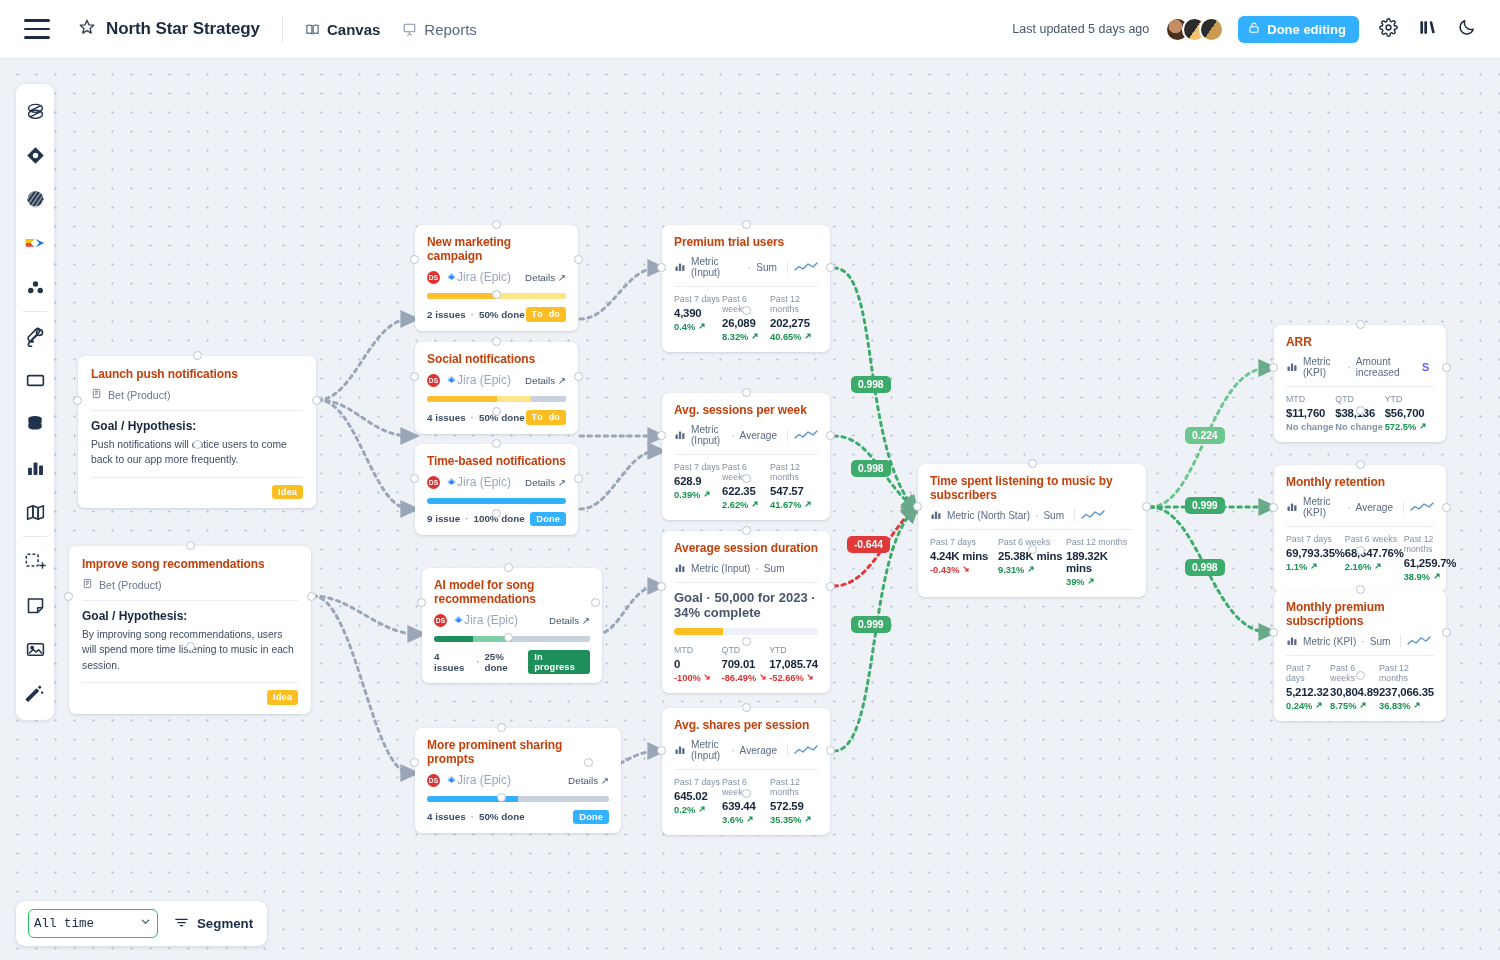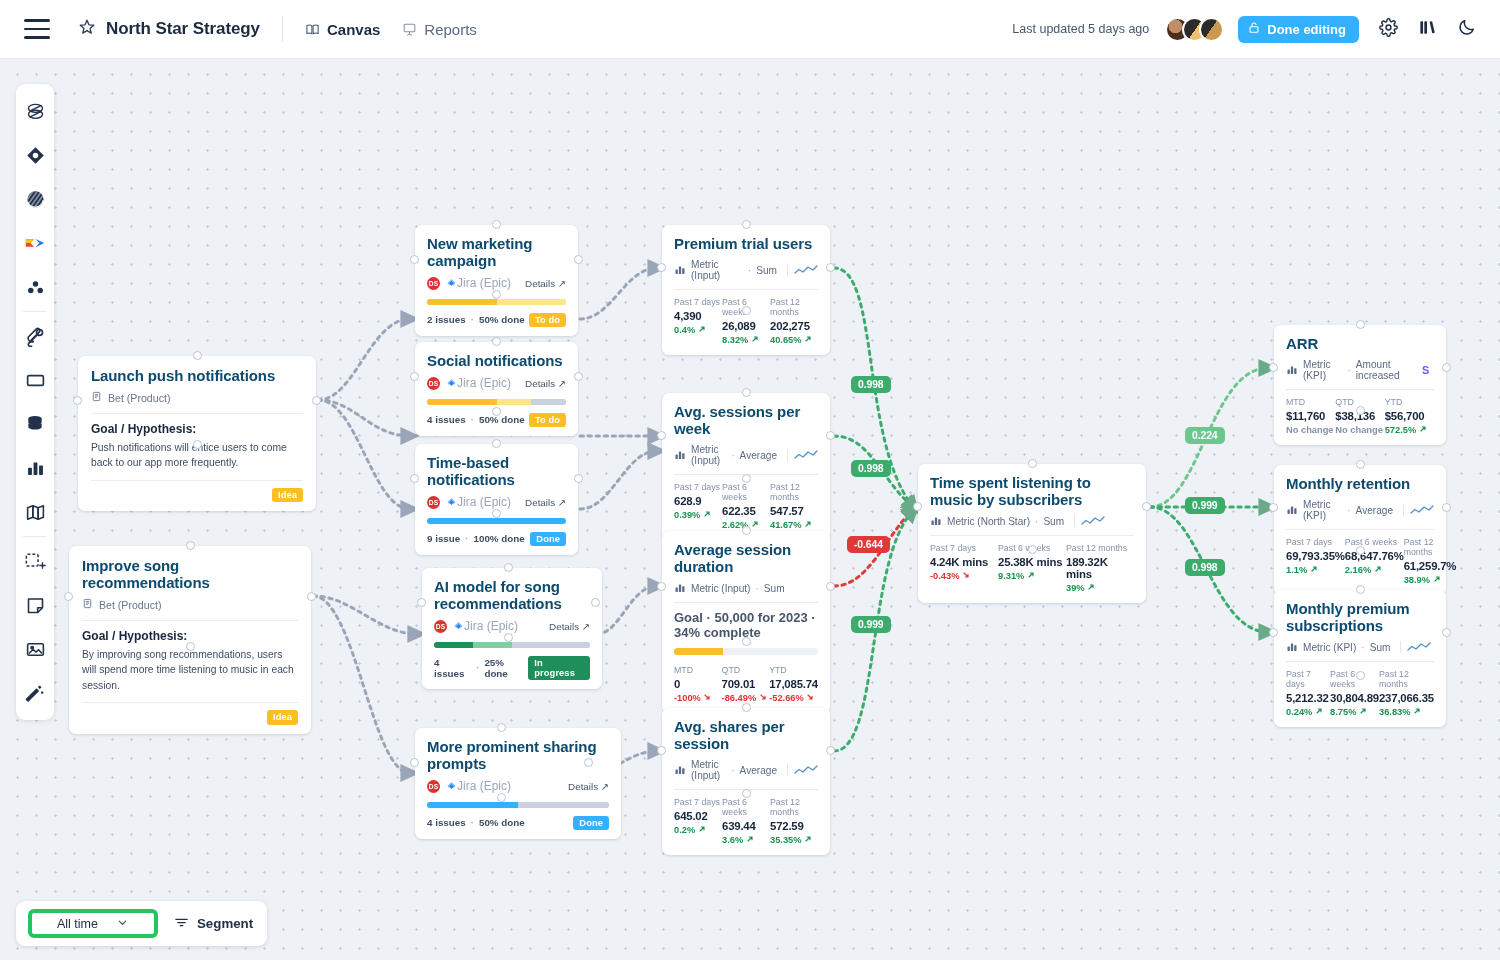--- a/index.html
+++ b/index.html
@@ -56,33 +56,33 @@
     position:absolute; left:0; top:59px; width:1500px; height:901px;
     background-color:#eef2f7;
     background-image: radial-gradient(#c3cedd 1.1px, transparent 1.2px);
     background-size: 19px 19px;
     background-position: 8px 6px;
     overflow:hidden;
   }
   #edges { position:absolute; inset:0; width:1500px; height:901px; }
 
   .node { position:absolute; background:#fff; border-radius: 7px; box-shadow: 0 1px 3px rgba(20,35,60,.16); }
-  .node .ttl { font-size: 15px; font-weight: 700; color:#0c4a6e; letter-spacing:-0.1px; }
+  .node .ttl { font-size: 12px; font-weight: 700; color:#c2410c; letter-spacing:-0.1px; }
 
   
   .bet { padding: 11px 13px 9px; }
   .bet .sub { display:flex; align-items:center; gap:6px; margin-top:7px; font-size:10.6px; color:#67758d; }
   .bet .hr { height:1px; background:#e9edf3; margin:9px 0 8px; }
   .bet .gl { font-size:12px; font-weight:700; color:#17263d; }
   .bet .gt { font-size:10.3px; color:#3d4c63; line-height:1.5; margin-top:4px; }
   .bet .hr2 { height:1px; background:#e9edf3; margin:9px 0 0; }
   .bet .ftr { display:flex; justify-content:flex-end; padding-top:7px; }
   .pill { font-size:9.3px; font-weight:700; color:#fff; border-radius:3px; padding:2px 6px 2.5px; letter-spacing:.1px;}
   .pill.idea { background:#fbbf24;text-align:right; }
-  .pill.todo { background:#fbbf24; }
+  .pill.todo { background:#fbbf24;font-family:Liberation Mono, monospace; }
   .pill.done { background:#33b0ff; }
   .pill.prog { background:#1e8e5a; }
 
   
   .epic { padding: 10px 12px 9px; }
   .epic .row1 { display:flex; align-items:center; margin-top:7px; }
   .epic .ds { width:13px; height:13px; border-radius:50%; background:#e03131; color:#fff; font-size:6.6px; font-weight:700; display:flex; align-items:center; justify-content:center; letter-spacing:.2px;}
   .epic .jsrc { font-size:12px; color:#9aa6b8; }
   .epic .details { margin-left:auto; font-size:9.8px; color:#46556c; cursor:pointer; }
   .epic .bar { height:5.5px; border-radius:3px; background:#c8d1dd; margin-top:9px; overflow:hidden; display:flex; }
@@ -121,22 +121,22 @@
   .corr.g2 { background:#6cc68e; }
   .corr.r  { background:#e0393a; }
 
   
   .bottombar {
     position:absolute; left:16px; bottom:14px; height:45px;
     background:#fff; border-radius:9px; box-shadow: 0 1px 4px rgba(20,35,60,.14);
     display:flex; align-items:center; padding: 0 14px 0 12px; gap: 16px; z-index:30;
   }
   .tsel {
-    width:130px; height:29px; border:4px solid #22c55e; border-radius:6px;
-    display:flex; align-items:center; padding:0 25px; font-size:12.5px; color:#21304a; cursor:pointer;
+    width:130px; height:29px; border:1px solid #22c55e; border-radius:6px;
+    display:flex; align-items:center; padding:0 5px; font-size:12.5px; color:#21304a; cursor:pointer;font-family:Liberation Mono, monospace;
   }
   .tsel .cv { flex:1; }
   .segbtn { display:flex; align-items:center; gap:8px; font-size:13.3px; font-weight:700; color:#21304a; cursor:pointer; }
 </style>
 </head>
 <body>
 
 <div id="app">
 
   <div class="topbar">

